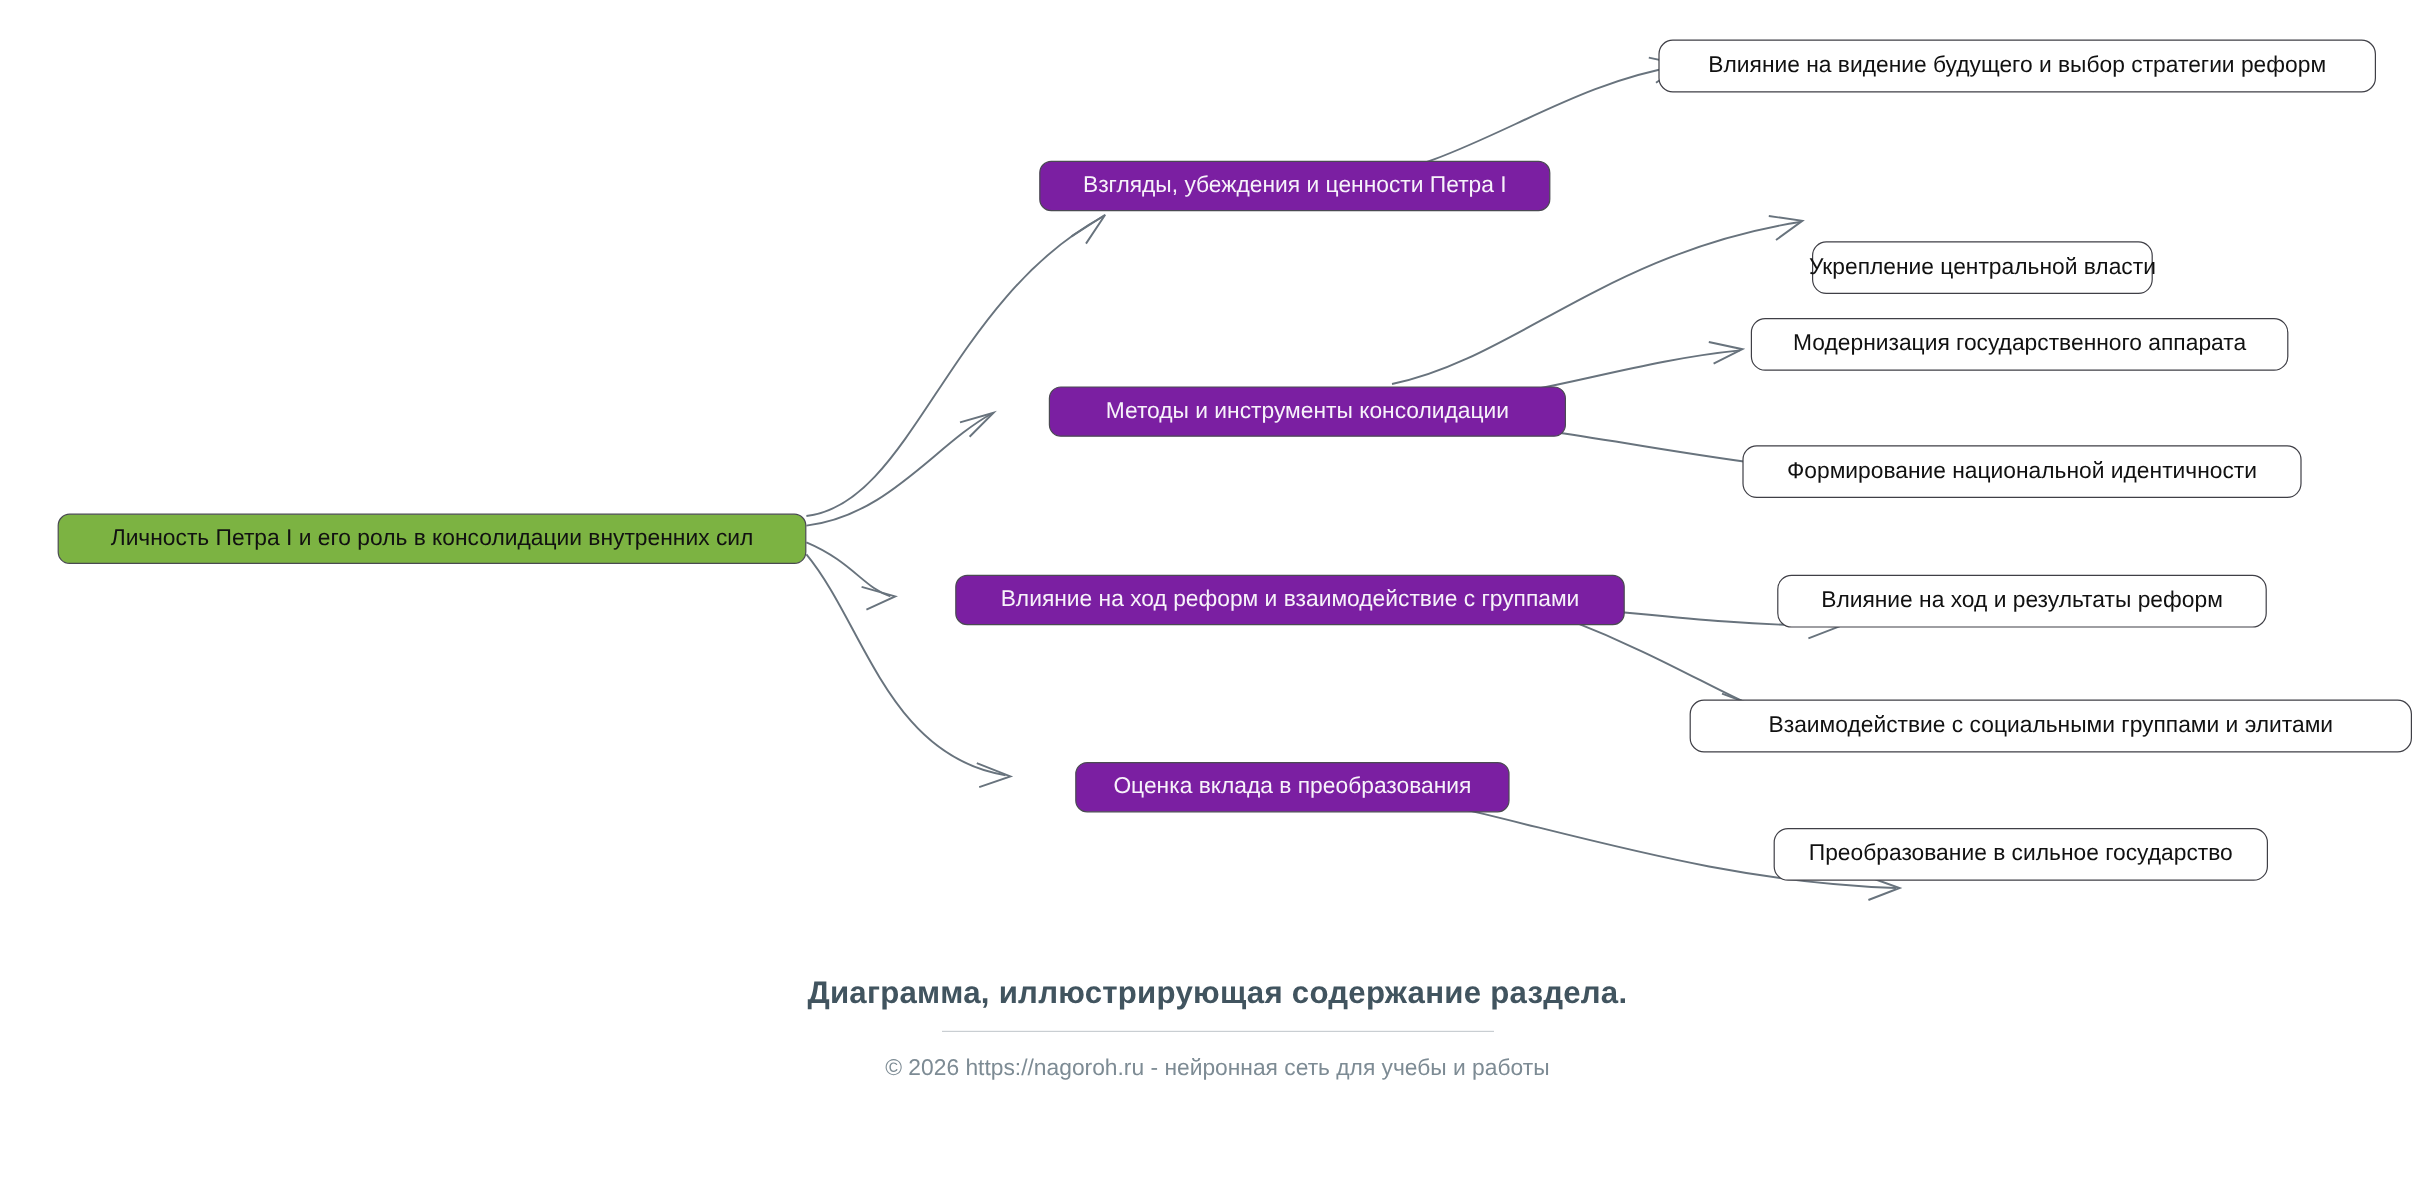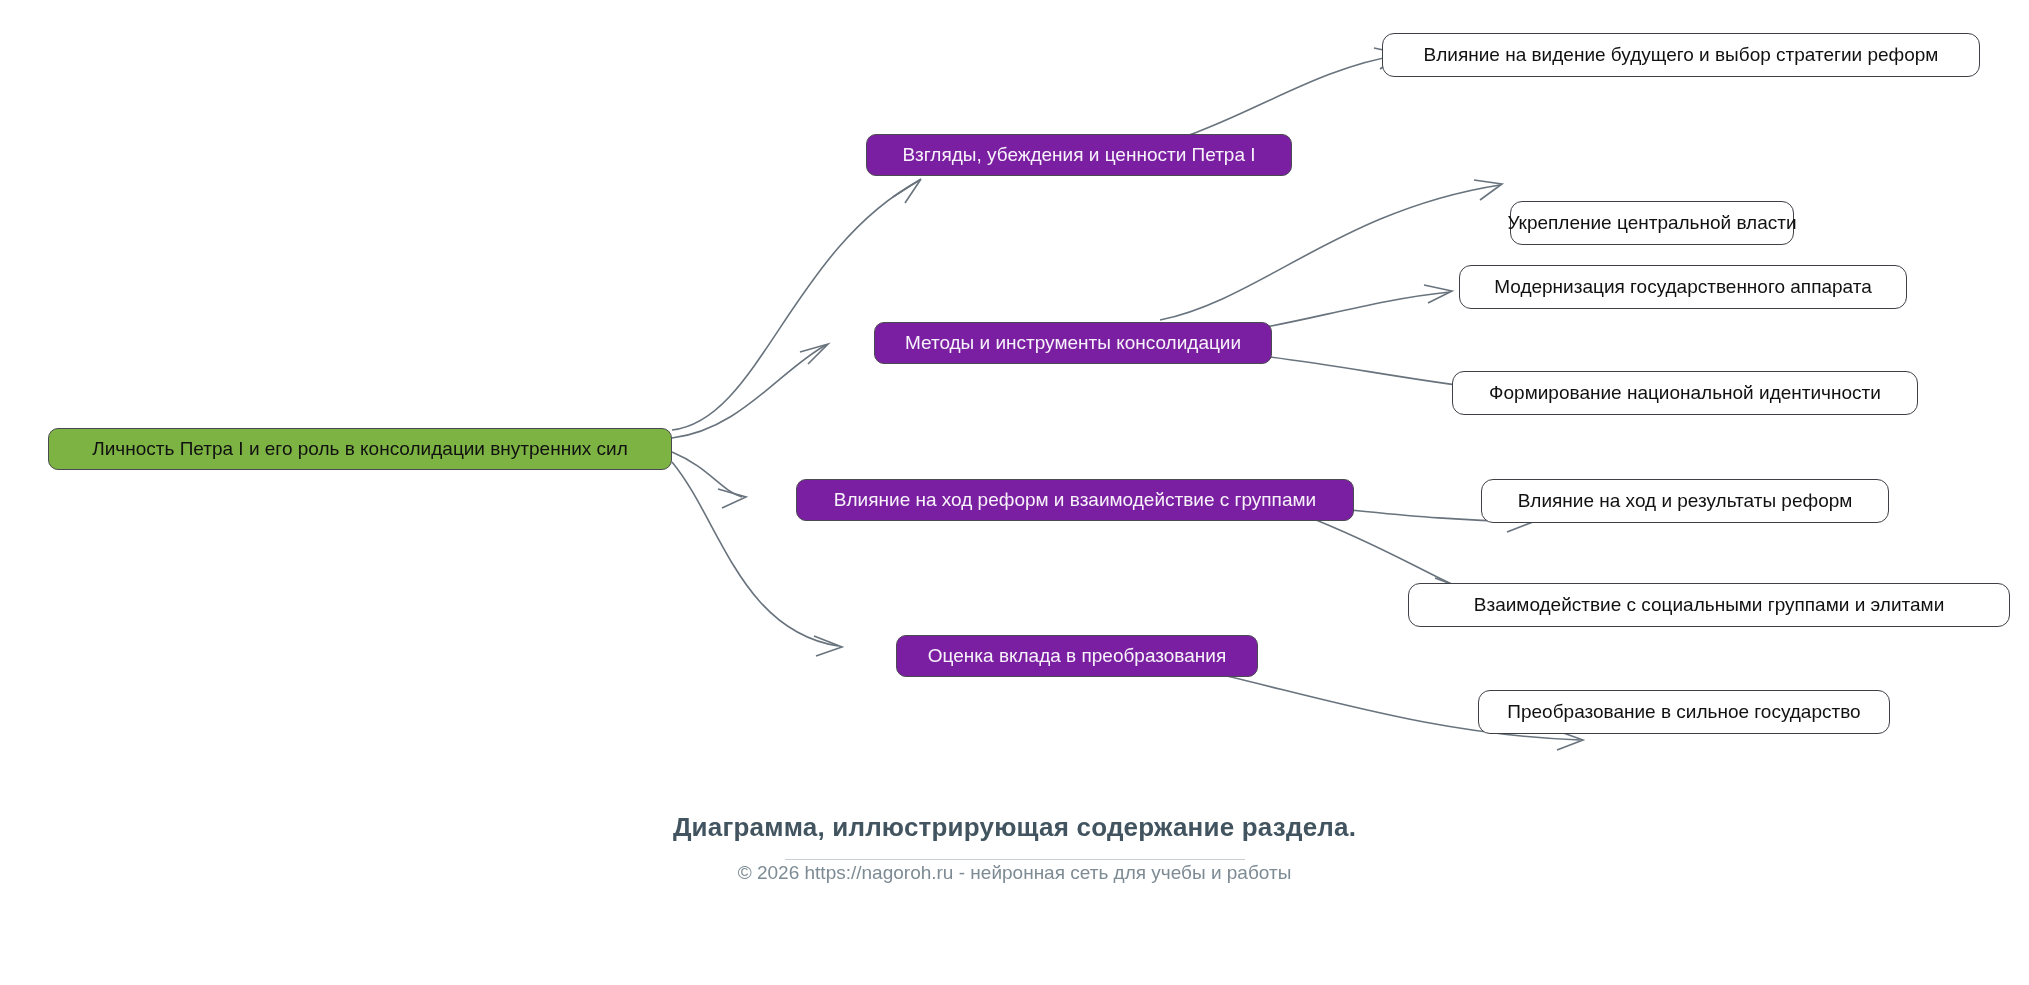--- a/index.html
+++ b/index.html
@@ -69,21 +69,21 @@
     color: #41545f;
     letter-spacing: 0.2px;
   }
   .caption-rule {
     width: 460px;
     height: 1px;
     background: #c9ced2;
     margin: 16px auto 0 auto;
   }
   .caption-credit {
-    margin-top: 2px;
+    margin-top: 20px;
     font-size: 19px;
     color: #7d8b94;
   }
   svg .edge {
     fill: none;
     stroke: #68737d;
     stroke-width: 1.6;
   }
   svg .arrowhead {
     fill: none;
@@ -130,21 +130,21 @@
   </svg>
 
   <div class="node node-root" style="left:48px; top:428px; width:624px;">
     <span>Личность Петра I и его роль в консолидации внутренних сил</span>
   </div>
 
   <div class="node node-branch" style="left:818px; top:134px; width:426px;">
     <span>Взгляды, убеждения и ценности Петра I</span>
   </div>
 
-  <div class="node node-branch" style="left:826px; top:322px; width:398px;">
+  <div class="node node-branch" style="left:826px; top:322px; width:431px;">
     <span>Методы и инструменты консолидации</span>
   </div>
 
   <div class="node node-branch" style="left:748px; top:479px; width:558px;">
     <span>Влияние на ход реформ и взаимодействие с группами</span>
   </div>
 
   <div class="node node-branch" style="left:848px; top:635px; width:362px;">
     <span>Оценка вклада в преобразования</span>
   </div>

